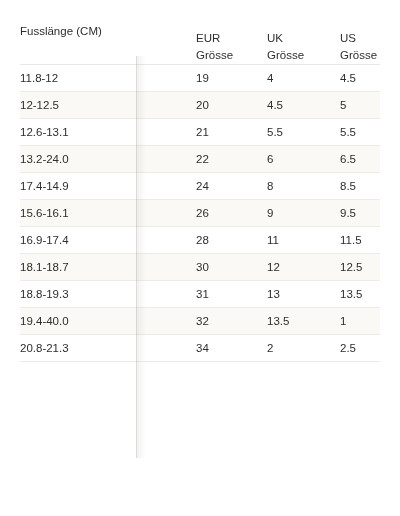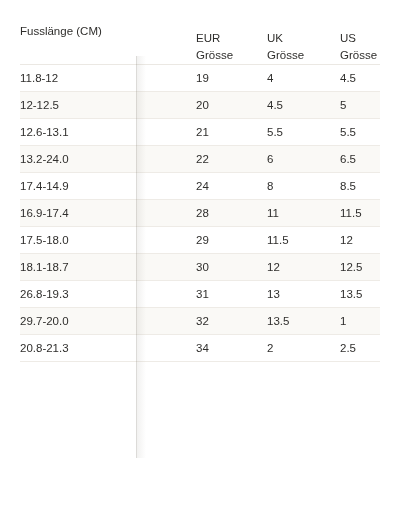--- a/index.html
+++ b/index.html
@@ -166,45 +166,45 @@
           <td>6</td>
           <td>6.5</td>
         </tr>
         <tr>
           <td>17.4-14.9</td>
           <td>24</td>
           <td>8</td>
           <td>8.5</td>
         </tr>
         <tr>
+          <td>15.6-16.1</td>
+          <td>26</td>
+          <td>9</td>
+          <td>9.5</td>
+        </tr>
+        <tr>
           <td>16.9-17.4</td>
           <td>28</td>
           <td>11</td>
           <td>11.5</td>
         </tr>
         <tr>
-          <td>17.5-18.0</td>
-          <td>29</td>
-          <td>11.5</td>
-          <td>12</td>
-        </tr>
-        <tr>
           <td>18.1-18.7</td>
           <td>30</td>
           <td>12</td>
           <td>12.5</td>
         </tr>
         <tr>
-          <td>26.8-19.3</td>
+          <td>18.8-19.3</td>
           <td>31</td>
           <td>13</td>
           <td>13.5</td>
         </tr>
         <tr>
-          <td>29.7-20.0</td>
+          <td>19.4-40.0</td>
           <td>32</td>
           <td>13.5</td>
           <td>1</td>
         </tr>
         <tr>
           <td>20.8-21.3</td>
           <td>34</td>
           <td>2</td>
           <td>2.5</td>
         </tr>

